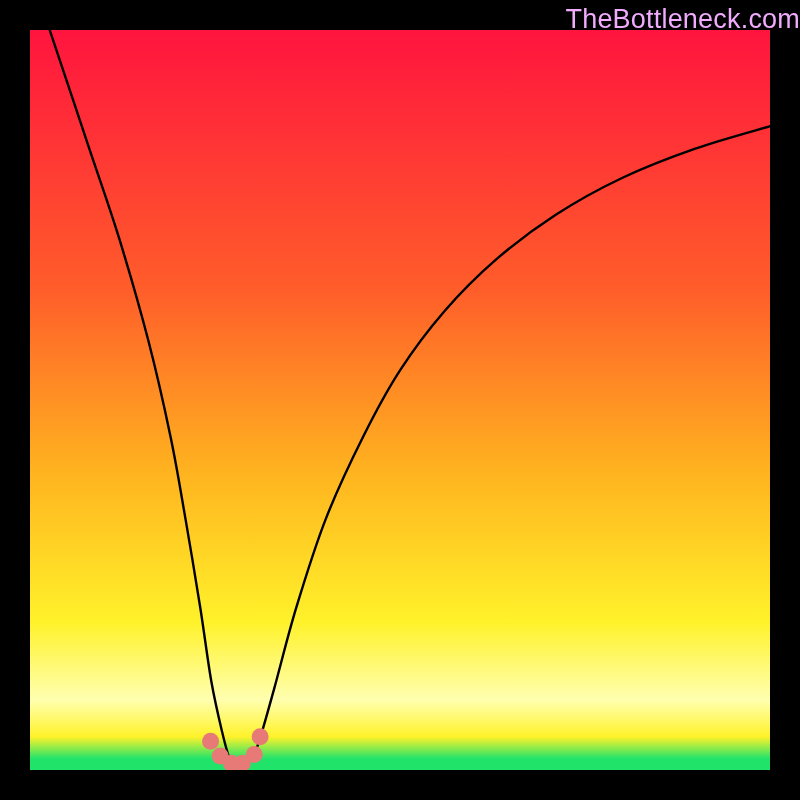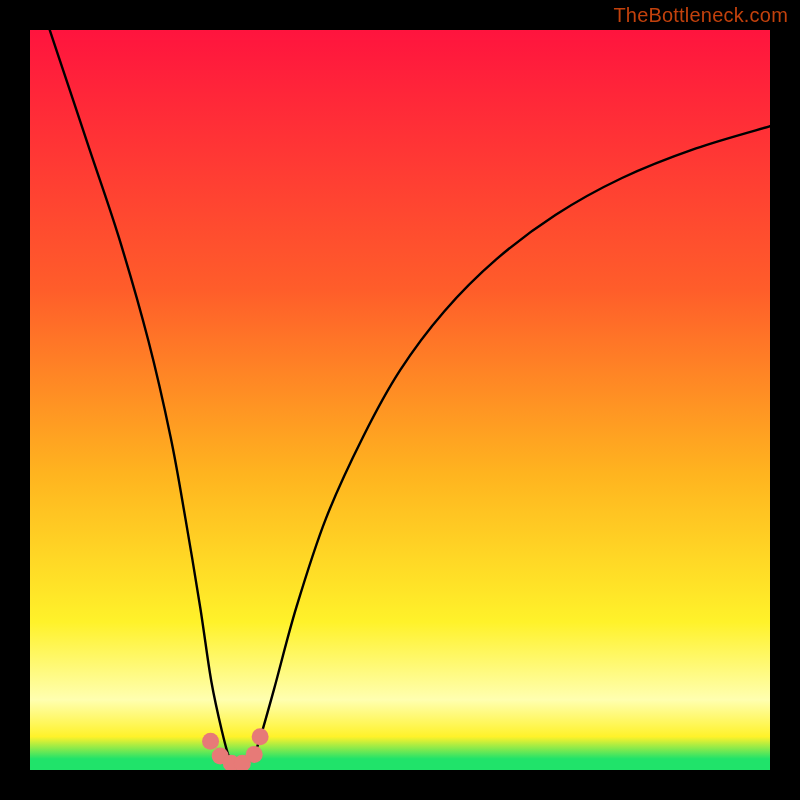--- a/index.html
+++ b/index.html
@@ -13,23 +13,23 @@
   }
   .frame {
     position: relative;
     width: 800px;
     height: 800px;
     background: #000;
   }
   .watermark {
     position: absolute;
     top: 4px;
-    right: 12px;
-    color: #c2410c;
-    font-size: 20px;
+    right: 0;
+    color: #f0abfc;
+    font-size: 27px;
     font-weight: 500;
     letter-spacing: 0.2px;
     z-index: 5;
   }
   .plot-area {
     position: absolute;
     left: 30px;
     top: 30px;
     width: 740px;
     height: 740px;

